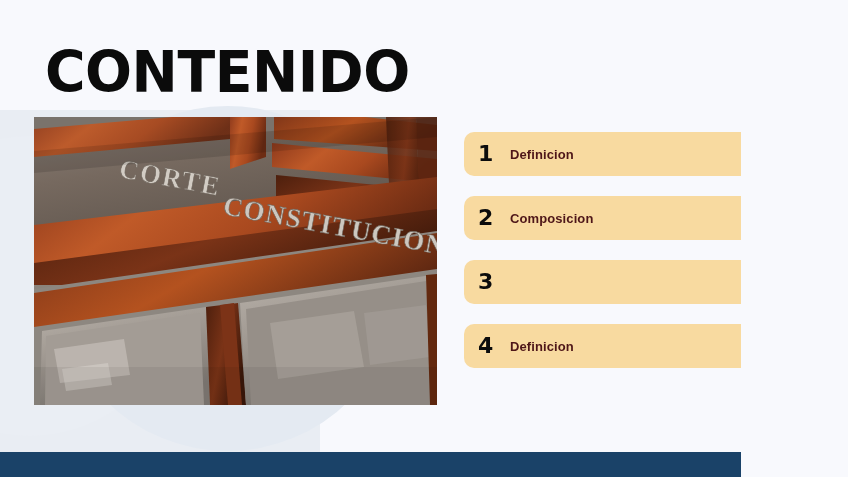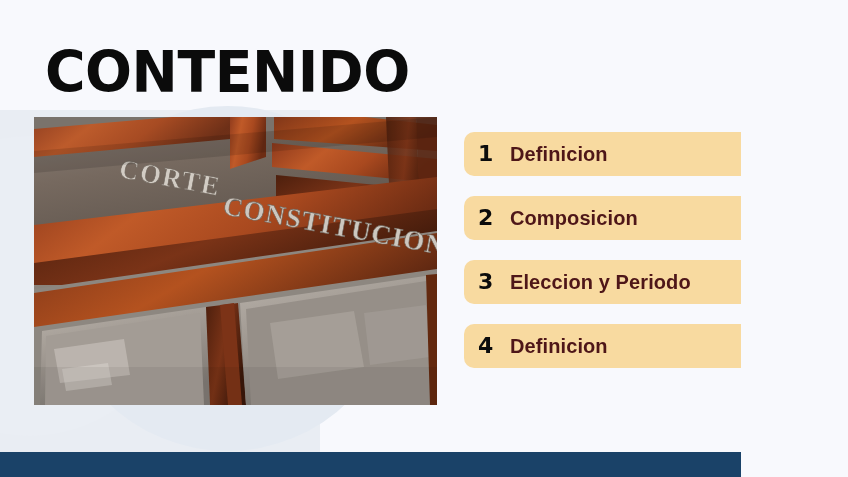--- a/index.html
+++ b/index.html
@@ -105,21 +105,21 @@
     font-size: 22px;
     color: #0c0c0c;
     width: 22px;
     flex: 0 0 auto;
     text-align: left;
     line-height: 1;
   }
   .item-label {
     font-family: "Liberation Sans", sans-serif;
     font-weight: bold;
-    font-size: 20px;
+    font-size: 13px;
     color: #4e1618;
     margin-left: 10px;
     line-height: 1;
     letter-spacing: 0.1px;
   }
 
   
   .bottom-bar {
     position: absolute;
     left: 0;
@@ -241,21 +241,20 @@
       <span class="item-label">Definicion</span>
     </div>
 
     <div class="item">
       <span class="item-num">2</span>
       <span class="item-label">Composicion</span>
     </div>
 
     <div class="item">
       <span class="item-num">3</span>
-      <span class="item-label">Eleccion y Periodo</span>
     </div>
 
     <div class="item">
       <span class="item-num">4</span>
       <span class="item-label">Definicion</span>
     </div>
 
   </div>
 
   <div class="bottom-bar"></div>

